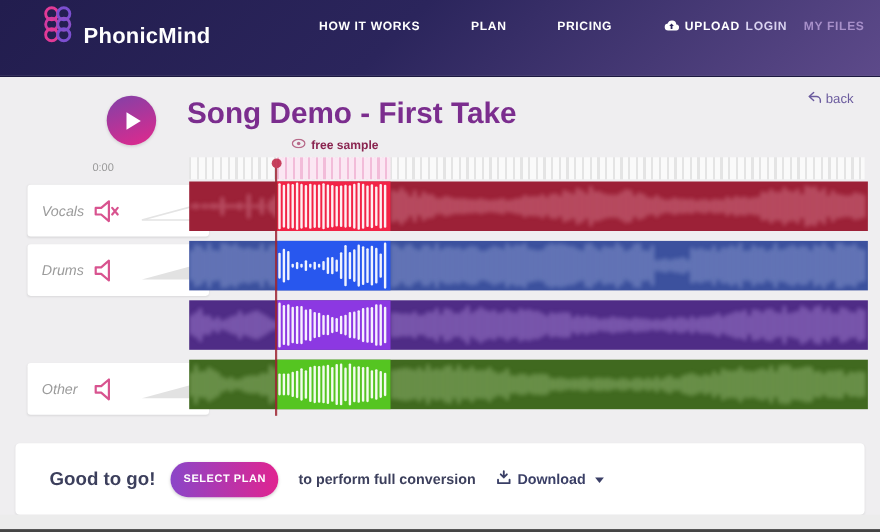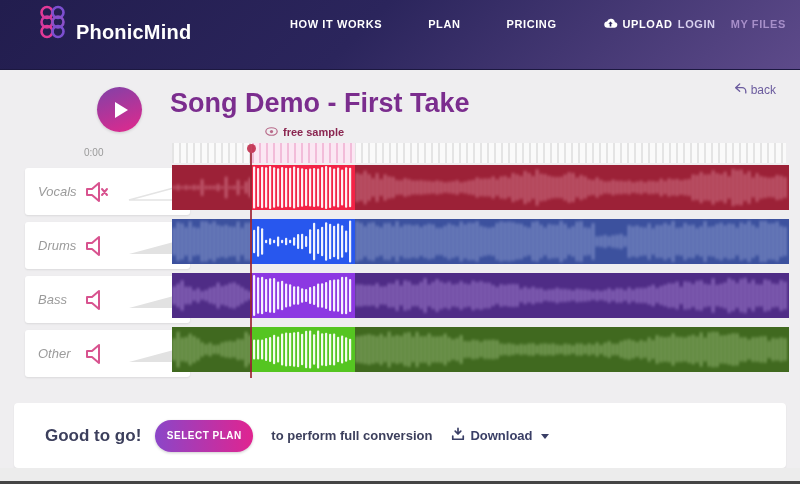--- a/index.html
+++ b/index.html
@@ -515,31 +515,20 @@
             <rect x="417" y="4.075979168166853" width="2.2" height="36.848041663666294" rx="1" fill="#8493ca"></rect>
             <rect x="421" y="2.6068598071875613" width="2.2" height="39.78628038562488" rx="1" fill="#8493ca"></rect>
             <rect x="425" y="6.6677713279894295" width="2.2" height="31.66445734402114" rx="1" fill="#8493ca"></rect>
             <rect x="429" y="7.807669663319988" width="2.2" height="29.384660673360024" rx="1" fill="#8493ca"></rect>
           </svg>
         </div>
     </div>
   </div>
 
   <div class="track-row" style="top:272px">
-    <div class="track-card">
-      <span class="track-label">Bass</span>
-      <span class="speaker">
-          <svg width="26" height="22" viewBox="0 0 26 22">
-            <path d="M3 8 h5 l7 -6 v18 l-7 -6 h-5 z" fill="none" stroke="#d8538f" stroke-width="2" stroke-linejoin="round"></path>
-          </svg>
-        </span>
-      <span class="wedge"><svg width="54" height="16" viewBox="0 0 54 16">
-            <polygon points="1,15 53,1 53,15" fill="#e2e2e2"></polygon>
-          </svg></span>
-    </div>
     <div class="track-strip" style="background: rgb(79, 44, 134);">
       <div class="seg pre">
           <svg width="80" height="45">
             <rect x="1" y="13.30696121309482" width="2.2" height="18.38607757381036" rx="1" fill="#9d7bcc"></rect>
             <rect x="5" y="10.623364194576105" width="2.2" height="23.75327161084779" rx="1" fill="#9d7bcc"></rect>
             <rect x="9" y="7.3273035835256515" width="2.2" height="30.345392832948697" rx="1" fill="#9d7bcc"></rect>
             <rect x="13" y="13.490281324369986" width="2.2" height="18.019437351260027" rx="1" fill="#9d7bcc"></rect>
             <rect x="17" y="13.483897645412412" width="2.2" height="18.032204709175176" rx="1" fill="#9d7bcc"></rect>
             <rect x="21" y="17.119000617071414" width="2.2" height="10.761998765857172" rx="1" fill="#9d7bcc"></rect>
             <rect x="25" y="14.975893713171438" width="2.2" height="15.048212573657125" rx="1" fill="#9d7bcc"></rect>

